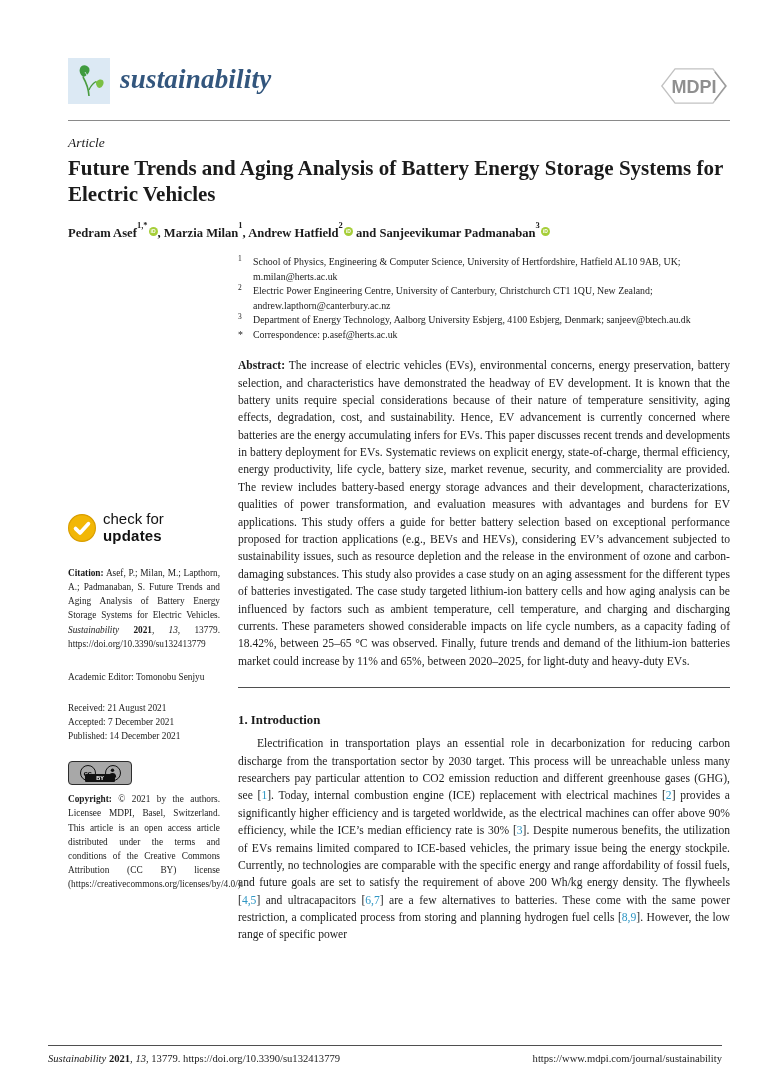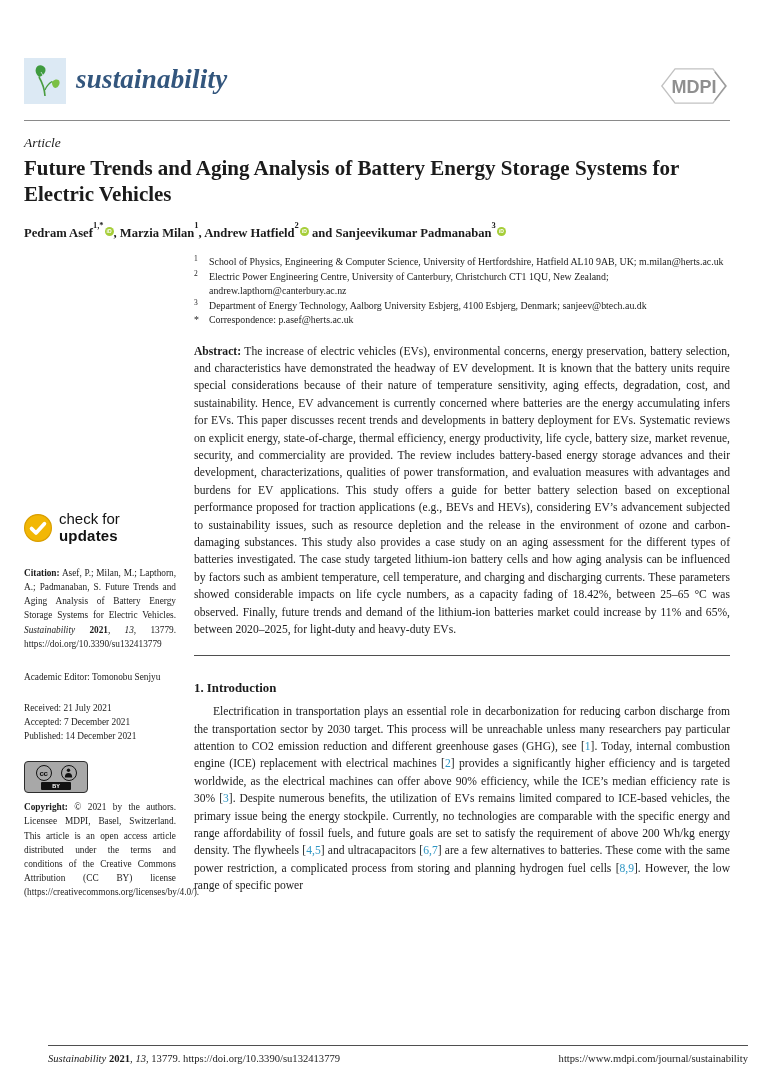--- a/index.html
+++ b/index.html
@@ -1,21 +1,21 @@
 <!DOCTYPE html>
 <html><head>
 <meta charset="utf-8">
 <style>
   html,body { margin:0; padding:0; }
   body {
     width:768px; height:1086px; background:#ffffff; position:relative; overflow:hidden;
     font-family:"Liberation Serif", serif; color:#1b1b1b;
     -webkit-font-smoothing:antialiased;
   }
-  .page { padding:0 38px 0 24px; }
+  .page { padding:0 38px 0 68px; }
 
   
   .header-row { display:flex; justify-content:space-between; align-items:flex-start; padding-top:58px; }
   .journal-brand { display:flex; align-items:center; gap:10px; }
   .logo-square { width:42px; height:46px; background:#dce9f4; display:flex; align-items:center; justify-content:center; }
   .journal-name { font-size:27px; font-style:italic; font-weight:700; color:#33567d; letter-spacing:0.2px; padding-bottom:4px; }
   .mdpi-logo { margin-top:6px; }
   .header-rule { border:none; border-top:1.2px solid #8a8a8a; margin:8px 0 0 0; }
 
   
@@ -37,42 +37,42 @@
   
   .badge { display:flex; align-items:center; gap:7px; font-family:"Liberation Sans", sans-serif; font-size:15px; line-height:1.12; color:#111; cursor:pointer; width:96px; }
   .badge-text .b2 { font-weight:700; letter-spacing:0.2px; }
   .side-par { text-align:justify; }
   .citation-block { margin-top:21px; }
   .side-label { font-weight:700; }
   .editor-line { margin-top:19px; }
   .dates-block { margin-top:17px; }
   .date-line { display:block; }
   .pubnote-block { margin-top:19px; }
-  .cc-badge { margin-top:18px; width:64px; height:32px; background:#a8a8a8; border:1.4px solid #2d2d2d; border-radius:4px; position:relative; display:flex; justify-content:center; gap:9px; padding-top:3px; box-sizing:border-box; cursor:pointer; }
+  .cc-badge { margin-top:18px; width:64px; height:24px; background:#a8a8a8; border:1.4px solid #2d2d2d; border-radius:4px; position:relative; display:flex; justify-content:center; gap:9px; padding-top:3px; box-sizing:border-box; cursor:pointer; }
   .cc-circle { width:16px; height:16px; border:1.8px solid #111; border-radius:50%; display:flex; align-items:center; justify-content:center; box-sizing:border-box; }
   .cc-circle .cc-txt { font:700 8px "Liberation Sans", sans-serif; color:#111; letter-spacing:-0.5px; }
   .cc-bar { position:absolute; bottom:2px; left:50%; transform:translateX(-50%); width:30px; height:8px; background:#111; color:#fff; font:700 5.5px/8px "Liberation Sans", sans-serif; text-align:center; border-radius:1px; }
   .copyright-block { margin-top:7px; }
 
   
   .aff-list { font-size:9.9px; line-height:1.46; }
   .aff-row { display:flex; }
   .aff-marker { flex:0 0 15px; font-size:7.5px; position:relative; top:-1px; }
   .aff-marker.star { font-size:9.9px; top:0; }
   .aff-text { flex:1; }
   .abstract-par { margin-top:15px; font-size:11.6px; line-height:1.5; text-align:justify; }
   .inline-label { font-weight:700; }
   .keywords-par { margin-top:17px; font-size:11.6px; line-height:1.5; text-align:justify; }
   .kw-rule { border:none; border-top:1px solid #4f4f4f; margin:17px 0 0 0; }
   .intro-heading { font-size:12.8px; font-weight:700; margin-top:25px; }
   .intro-par { margin-top:7px; font-size:11.6px; line-height:1.5; text-align:justify; text-indent:19px; }
   .ref { color:#2e96c4; cursor:pointer; text-decoration:none; }
 
   
-  .footer { position:absolute; left:48px; right:20px; bottom:22px; border-top:1px solid #4f4f4f; padding-top:7px; display:flex; justify-content:space-between; font-size:10.6px; }
+  .footer { position:absolute; left:48px; right:46px; bottom:22px; border-top:1px solid #4f4f4f; padding-top:7px; display:flex; justify-content:space-between; font-size:10.6px; }
   .footer .it { font-style:italic; }
   .footer .bd { font-weight:700; }
   .footer-right { cursor:pointer; }
 </style>
 </head>
 <body>
 
 <div class="page">
 
   <div class="header-row">
@@ -123,21 +123,21 @@
 
       <div class="side-par citation-block">
         <span class="side-label">Citation:</span><span> Asef, P.; Milan, M.; Lapthorn, A.; Padmanaban, S. Future Trends and Aging Analysis of Battery Energy Storage Systems for Electric Vehicles. </span><span style="font-style:italic">Sustainability</span><span style="font-weight:700"> 2021</span><span>, </span><span style="font-style:italic">13</span><span>, 13779. https://doi.org/10.3390/su132413779</span>
       </div>
 
       <div class="editor-line">
         <span>Academic Editor:</span><span> Tomonobu Senjyu</span>
       </div>
 
       <div class="dates-block">
-        <span class="date-line"><span>Received:</span><span> 21 July 2021</span></span>
+        <span class="date-line"><span>Received:</span><span> 21 August 2021</span></span>
         <span class="date-line"><span>Accepted:</span><span> 7 December 2021</span></span>
         <span class="date-line"><span>Published:</span><span> 14 December 2021</span></span>
       </div>
 
 
       <div class="cc-badge">
         <span class="cc-circle">
             <span class="cc-txt">cc</span>
           </span>
         <span class="cc-circle">

